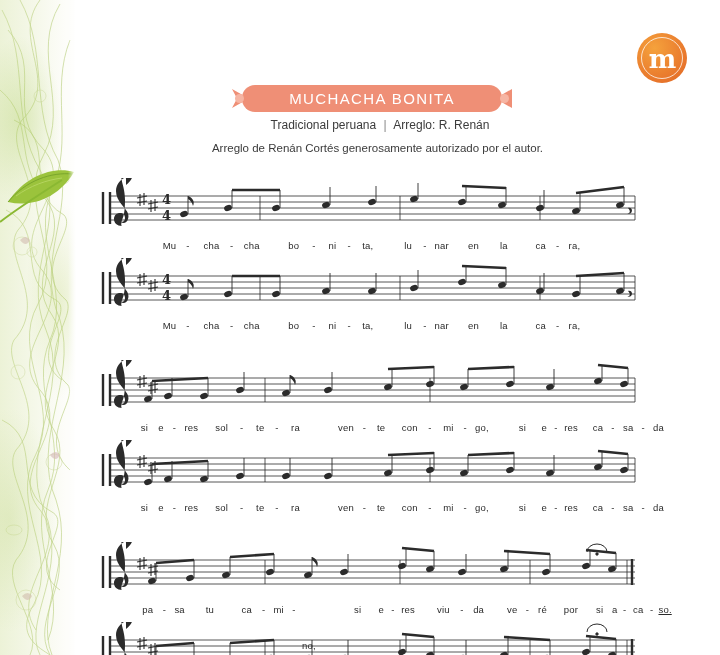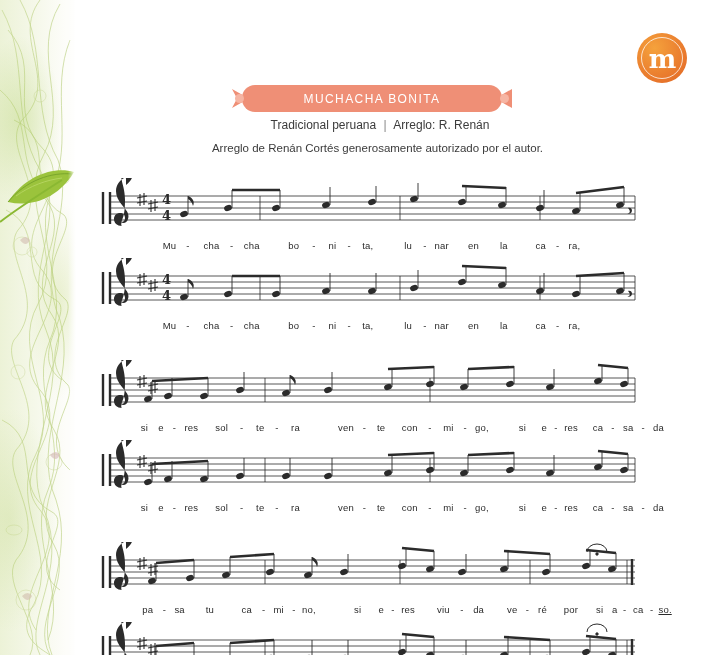--- a/index.html
+++ b/index.html
@@ -81,21 +81,21 @@
   #title-ribbon .tail-l, #title-ribbon .tail-r {
     position: absolute; top: 4px; width: 12px; height: 19px;
     background: #ef8f76;
   }
   #title-ribbon .tail-l { left: 0; clip-path: polygon(0 0, 100% 35%, 100% 65%, 0 100%, 5px 50%); }
   #title-ribbon .tail-r { right: 0; clip-path: polygon(100% 0, 100% 100%, 0 65%, 0 35%); }
   #song-title {
     position: absolute; inset: 0;
     display: flex; align-items: center; justify-content: center;
     color: #ffffff;
-    font-size: 12px;
+    font-size: 15px;
     letter-spacing: 1.4px;
   }
 
   #credit-line {
     position: absolute; left: 0; right: 0; top: 118px;
     text-align: center;
     font-size: 12px;
     color: #3b3b3b;
     padding-left: 40px;
   }
@@ -665,21 +665,21 @@
     </div>
     <div class="lyrics">
         <span style="left: 47.68px;">pa</span>
         <span style="left: 64.48px;">-</span>
         <span style="left: 79.6px;">sa</span>
         <span style="left: 109.84px;">tu</span>
         <span style="left: 146.8px;">ca</span>
         <span style="left: 163.6px;">-</span>
         <span style="left: 178.72px;">mi</span>
         <span style="left: 193.84px;">-</span>
-        <span style="left: 208.96px;">no,</span>
+        <span style="left: 208.96px; margin-top: 36px;">no,</span>
         <span style="left: 257.68px;">si</span>
         <span style="left: 281.2px;">e</span>
         <span style="left: 292.96px;">-</span>
         <span style="left: 308.08px;">res</span>
         <span style="left: 343.36px;">viu</span>
         <span style="left: 361.84px;">-</span>
         <span style="left: 378.64px;">da</span>
         <span style="left: 412.24px;">ve</span>
         <span style="left: 427.36px;">-</span>
         <span style="left: 442.48px;">ré</span>

